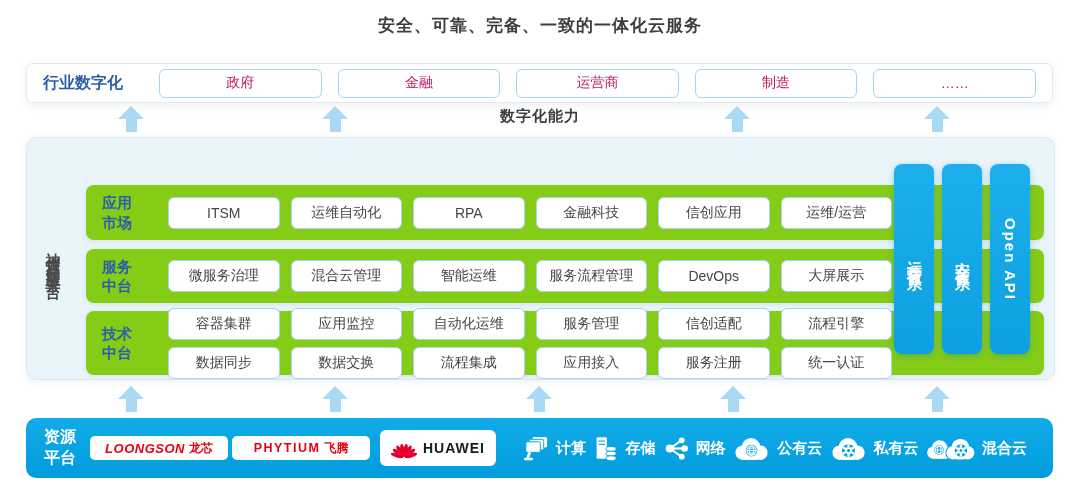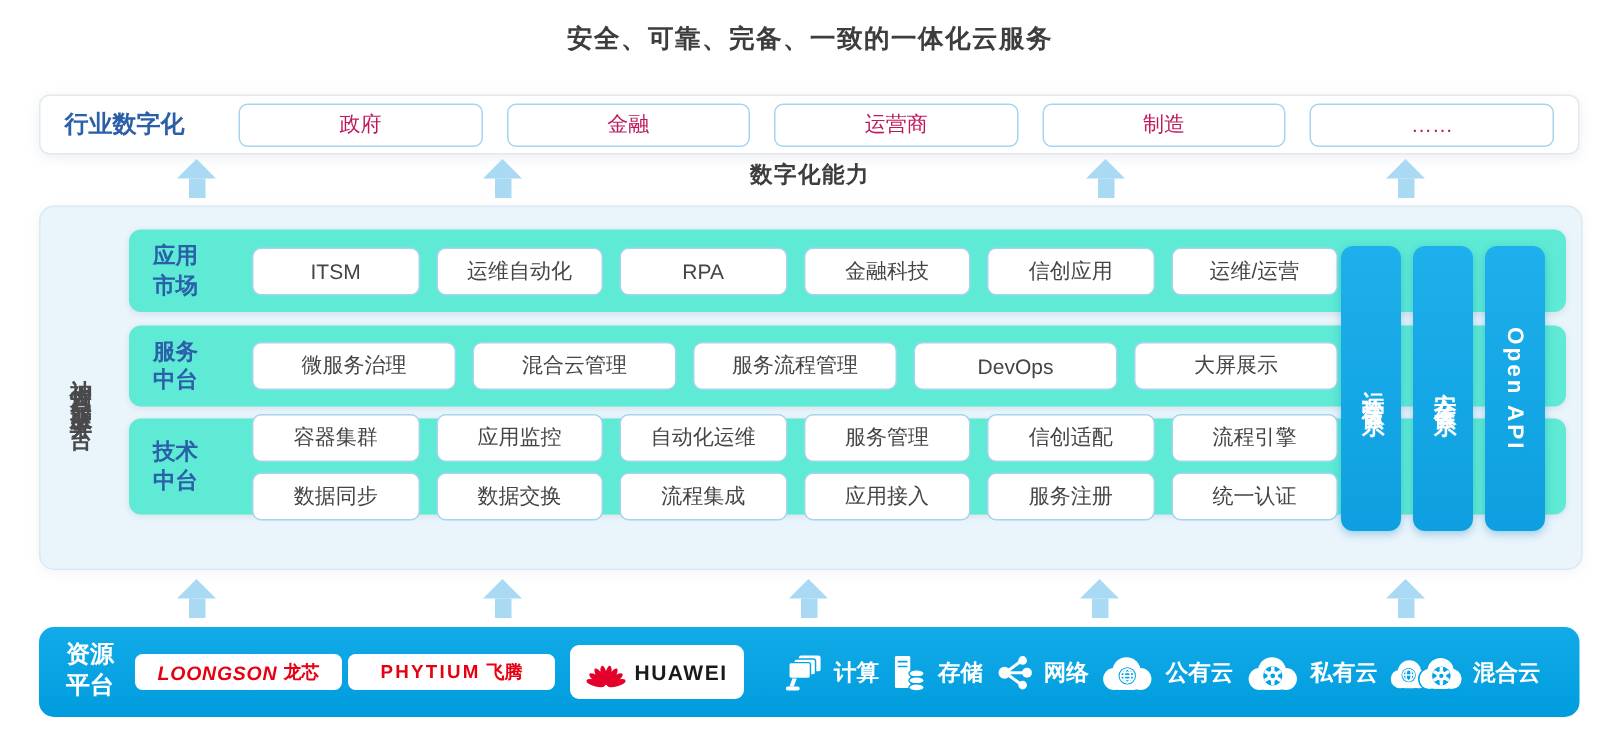--- a/index.html
+++ b/index.html
@@ -24,23 +24,23 @@
   .arrow .stem{width:11px;height:13px;background:#a9d9f3;margin:0 auto;}
 
   .cap-label{position:absolute;top:107px;left:50%;transform:translateX(-50%);
       font-size:15px;font-weight:bold;color:#3d3d3d;letter-spacing:1px;}
 
   
   .main-box{position:absolute;left:26px;top:137px;width:1027px;height:241px;background:#e9f4fb;
       border:1px solid #dce9f2;border-radius:10px;box-shadow:0 2px 8px rgba(120,140,160,.10);}
   .side-label{position:absolute;left:16px;top:50%;transform:translateY(-50%);
       writing-mode:vertical-rl;font-size:15px;font-weight:bold;color:#4a4a4a;letter-spacing:4px;}
-  .prow{position:absolute;left:59px;width:958px;background:#5eead4;border-radius:8px;
+  .prow{position:absolute;left:59px;width:958px;background:#84cc16;border-radius:8px;
       box-shadow:0 1px 4px rgba(120,140,160,.18);display:flex;align-items:center;
-      padding-left:16px;box-sizing:border-box;}
+      padding-left:16px;box-sizing:border-box;margin-top:32px;}
   .prow.r1{top:15px;height:55px;} .prow.r2{top:79px;height:54px;} .prow.r3{top:141px;height:64px;}
   .prow-label{width:56px;flex:none;font-size:15px;font-weight:bold;color:#2b5fa8;line-height:1.3;}
   .prow-boxes{width:724px;margin-left:10px;display:flex;flex-direction:column;gap:7px;}
   .box-line{display:flex;gap:11px;}
   .cell{flex:1;height:30px;border:1px solid #a6d3ee;border-radius:6px;background:#fff;
       display:flex;align-items:center;justify-content:center;font-size:14px;color:#454545;}
 
   .vbar{position:absolute;top:26px;width:40px;height:190px;border-radius:8px;color:#fff;
       background:linear-gradient(#1db0ec,#0d9fdf);display:flex;align-items:center;justify-content:center;
       box-shadow:0 2px 6px rgba(0,130,190,.35);}
@@ -124,20 +124,21 @@
 
     <div class="prow r2">
       <div class="prow-label">
         <div>服务</div>
         <div>中台</div>
       </div>
       <div class="prow-boxes">
         <div class="box-line">
           <div class="cell">微服务治理</div>
           <div class="cell">混合云管理</div>
+          <div class="cell">智能运维</div>
           <div class="cell">服务流程管理</div>
           <div class="cell">DevOps</div>
           <div class="cell">大屏展示</div>
         </div>
       </div>
     </div>
 
     <div class="prow r3">
       <div class="prow-label">
         <div>技术</div>

